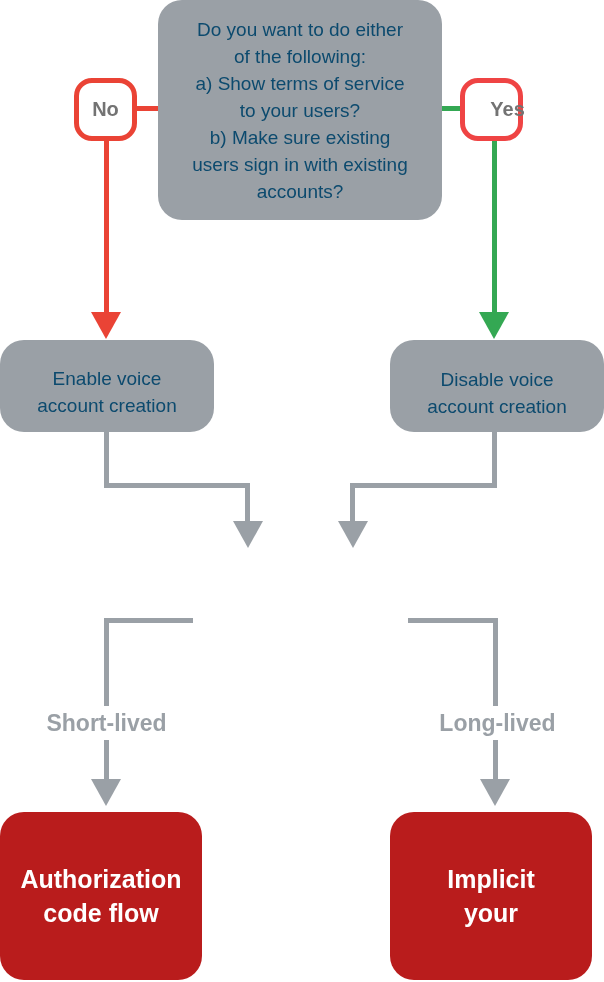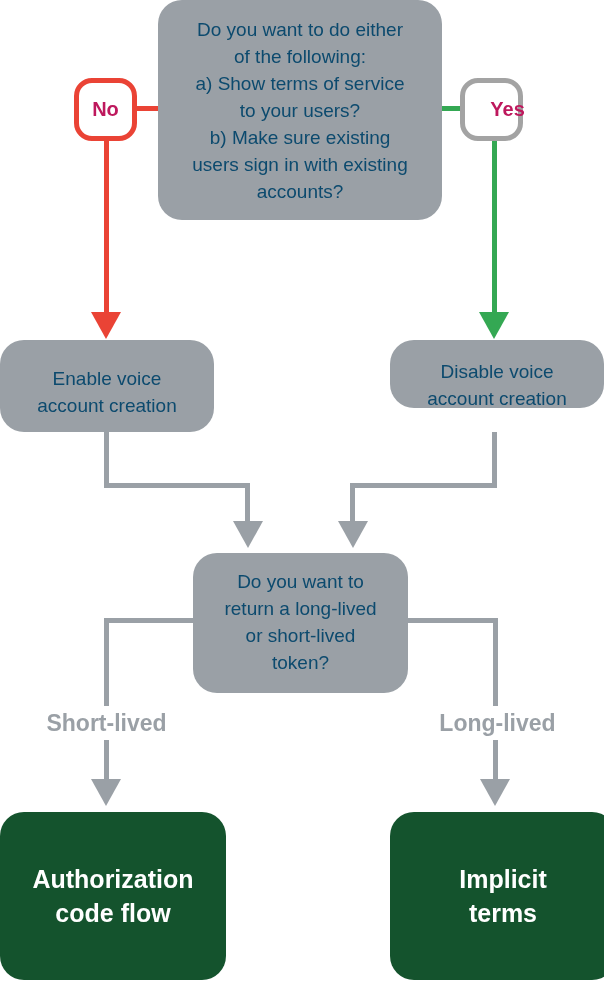--- a/index.html
+++ b/index.html
@@ -26,25 +26,25 @@
     box-sizing: border-box;
     width: 63px;
     height: 63px;
     background: #ffffff;
     border-radius: 18px;
     display: flex;
     align-items: center;
     justify-content: center;
     font-size: 20px;
     font-weight: 700;
-    color: #be185d;
+    color: #737373;
     z-index: 3;
   }
   .badge-no  { border: 5px solid #EA4335; }
-  .badge-yes { border: 5px solid #a3a3a3; padding-left: 32px; }
+  .badge-yes { border: 5px solid #ef4444; padding-left: 32px; }
   .line { position: absolute; }
   .red   { background: #EA4335; }
   .green { background: #34A853; }
   .gray  { background: #9AA0A6; }
   .arrowhead {
     position: absolute;
     width: 0;
     height: 0;
     border-left: 15px solid transparent;
     border-right: 15px solid transparent;
@@ -62,23 +62,23 @@
     font-size: 23px;
     font-weight: 700;
     display: flex;
     align-items: center;
     justify-content: center;
     z-index: 2;
   }
   .result {
     position: absolute;
     box-sizing: border-box;
-    width: 226px;
+    width: 202px;
     height: 168px;
-    background: #14532d;
+    background: #b91c1c;
     border-radius: 24px;
     color: #ffffff;
     font-size: 25px;
     line-height: 34px;
     font-weight: 700;
     text-align: center;
     white-space: pre-line;
     display: flex;
     align-items: center;
     justify-content: center;
@@ -104,46 +104,42 @@
   <div class="badge badge-yes" style="left:460px; top:78px;">Yes</div>
 
   <div class="line red" style="left:104px; top:140px; width:5px; height:173px;"></div>
   <div class="arrowhead red" style="left:91px; top:312px;"></div>
 
   <div class="line green" style="left:492px; top:140px; width:5px; height:173px;"></div>
   <div class="arrowhead green" style="left:479px; top:312px;"></div>
 
   <div class="node q" style="left:0; top:340px; width:214px; height:92px; padding-top:25px;">Enable voice
 account creation</div>
-  <div class="node q" style="left:390px; top:340px; width:214px; height:68px; padding-top:18px;">Disable voice
+  <div class="node q" style="left:390px; top:340px; width:214px; height:92px; padding-top:26px;">Disable voice
 account creation</div>
 
   <div class="line gray" style="left:104px; top:432px; width:5px; height:56px;"></div>
   <div class="line gray" style="left:104px; top:483px; width:146px; height:5px;"></div>
   <div class="line gray" style="left:245px; top:483px; width:5px; height:39px;"></div>
   <div class="arrowhead gray" style="left:233px; top:521px;"></div>
 
   <div class="line gray" style="left:492px; top:432px; width:5px; height:56px;"></div>
   <div class="line gray" style="left:350px; top:483px; width:147px; height:5px;"></div>
   <div class="line gray" style="left:350px; top:483px; width:5px; height:39px;"></div>
   <div class="arrowhead gray" style="left:338px; top:521px;"></div>
 
-  <div class="node q" style="left:193px; top:553px; width:215px; height:140px; padding-top:15px;">Do you want to
-return a long-lived
-or short-lived
-token?</div>
 
   <div class="line gray" style="left:104px; top:618px; width:89px; height:5px;"></div>
   <div class="line gray" style="left:104px; top:618px; width:5px; height:162px;"></div>
   <div class="arrowhead gray" style="left:91px; top:779px;"></div>
   <div class="branch-label" style="left:21px; top:706px;">Short-lived</div>
 
   <div class="line gray" style="left:408px; top:618px; width:90px; height:5px;"></div>
   <div class="line gray" style="left:493px; top:618px; width:5px; height:162px;"></div>
   <div class="arrowhead gray" style="left:480px; top:779px;"></div>
   <div class="branch-label" style="left:412px; top:706px;text-align:right;">Long-lived</div>
 
   <div class="result" style="left:0; top:812px;">Authorization
 code flow</div>
   <div class="result" style="left:390px; top:812px;">Implicit
-terms</div>
+your</div>
 
 </div>
 
 </body></html>

